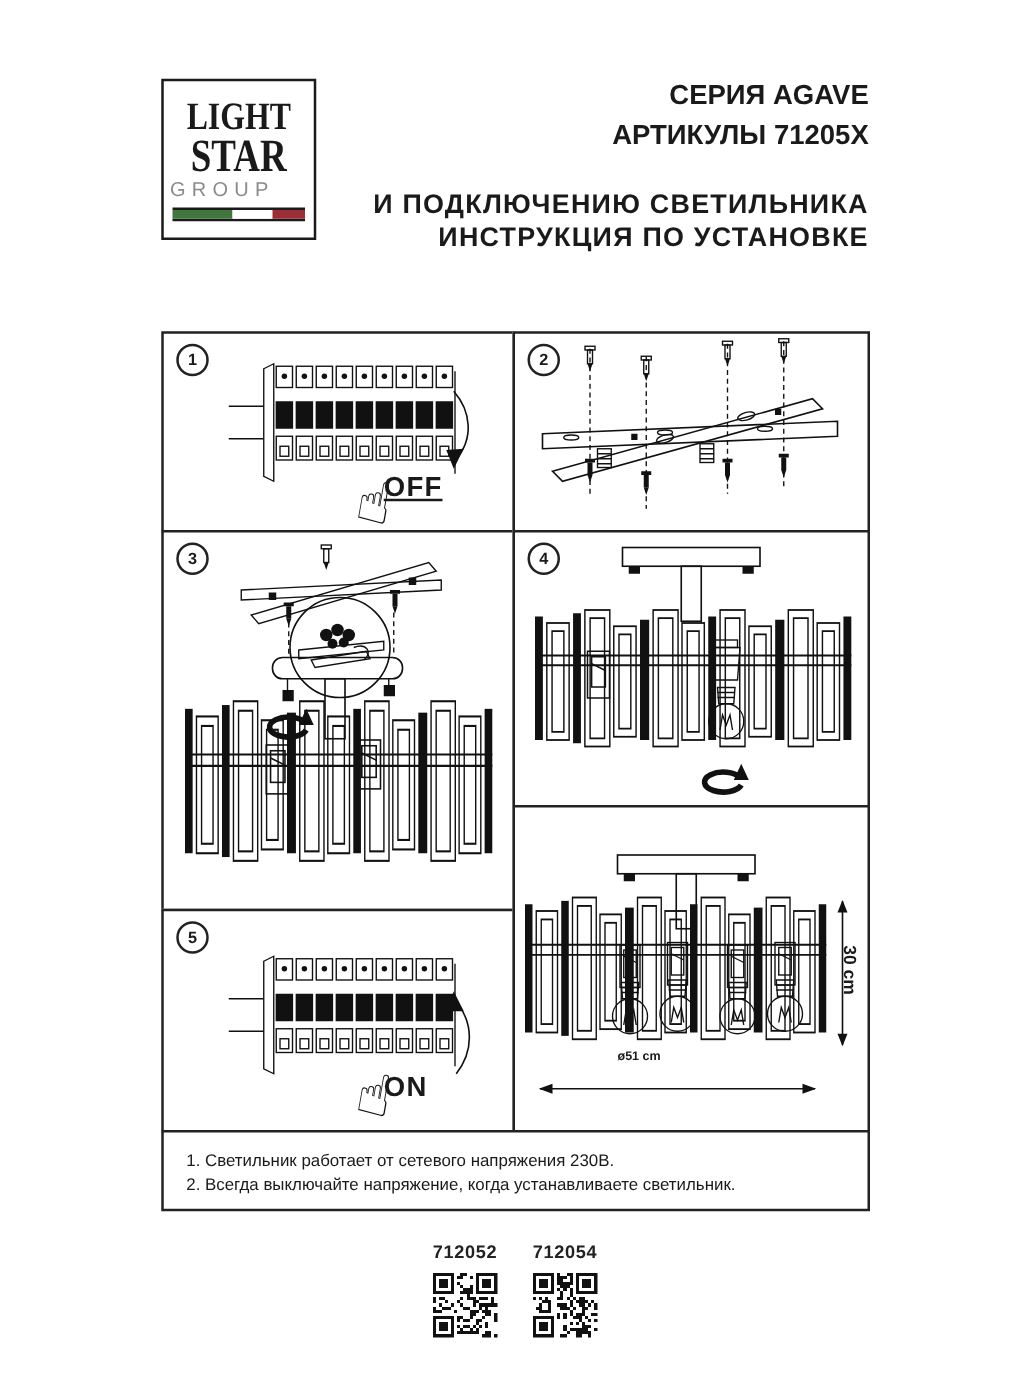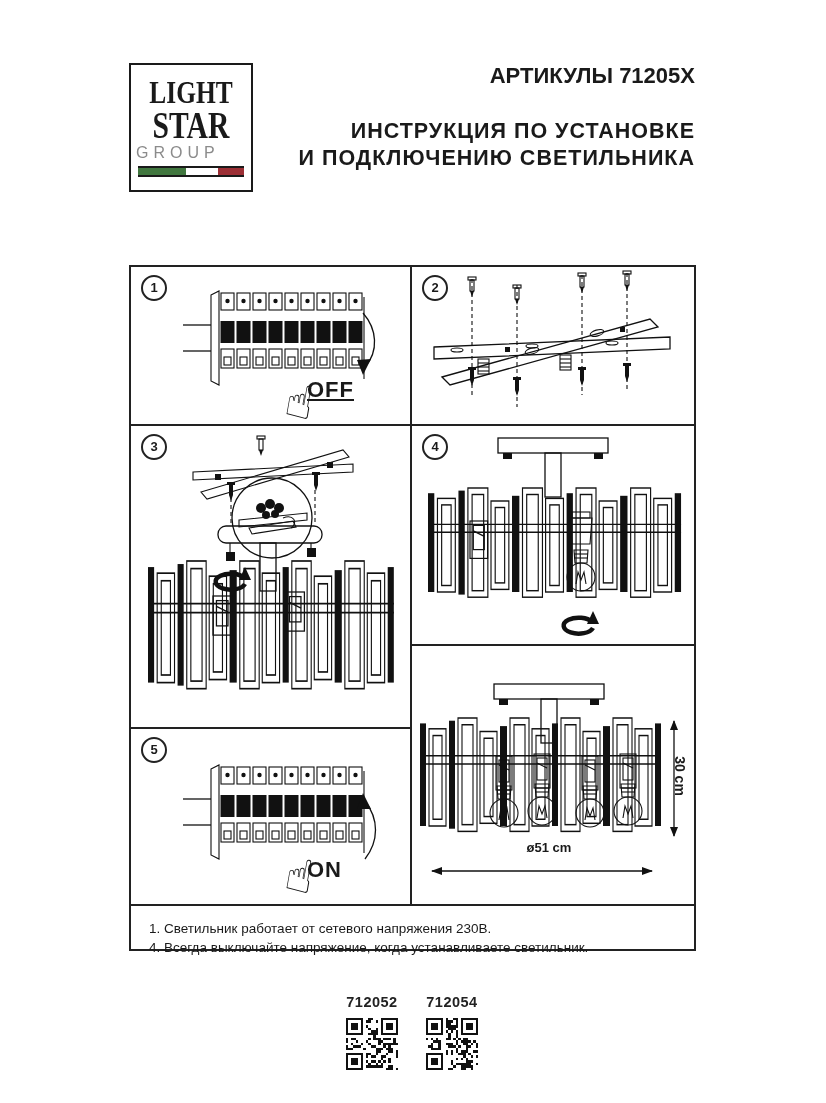--- a/index.html
+++ b/index.html
@@ -19,31 +19,31 @@
   .hdr-title{margin-top:26px;font-size:21.5px;letter-spacing:1px;line-height:1.26;}
 
   
   .panel{position:absolute;border:2px solid #222;box-sizing:border-box;background:#fff;}
   .p1{left:129px;top:265px;width:283px;height:161px;}
   .p2{left:410px;top:265px;width:286px;height:161px;}
   .p3{left:129px;top:424px;width:283px;height:305px;}
   .p4{left:410px;top:424px;width:286px;height:222px;}
   .p5{left:129px;top:727px;width:283px;height:179px;}
   .p6{left:410px;top:644px;width:286px;height:262px;}
-  .pnotes{left:129px;top:904px;width:567px;height:47px;}
+  .pnotes{left:129px;top:904px;width:567px;height:65px;}
 
   .num{position:absolute;left:10px;top:8px;width:22px;height:22px;border:2px solid #222;border-radius:50%;text-align:center;line-height:22px;font-size:13px;font-weight:bold;background:#fff;z-index:2;}
   .panel svg.diagram{position:absolute;left:0;top:0;}
 
   .cap{position:absolute;font-size:22px;font-weight:bold;letter-spacing:1px;}
   .cap-off{left:176px;top:110px;text-decoration:underline;}
   .cap-on{left:176px;top:128px;}
 
   .dim-h{position:absolute;left:246px;top:122px;width:44px;text-align:center;font-size:14px;font-weight:bold;transform:rotate(90deg);}
-  .dim-d{position:absolute;left:82px;top:194px;width:110px;text-align:center;font-size:13px;font-weight:bold;}
+  .dim-d{position:absolute;left:82px;top:194px;width:110px;text-align:left;font-size:10px;font-weight:bold;}
 
   .notes-text{padding:14px 10px 0 18px;font-size:13.5px;line-height:1.4;}
 
   
   .footer{position:absolute;left:0;top:994px;width:824px;display:flex;justify-content:center;gap:26px;}
   .code-col{width:54px;text-align:center;}
   .code-label{font-size:14.5px;font-weight:bold;letter-spacing:0.5px;color:#222;}
   .code-col svg.qr{margin-top:8px;width:52px;height:52px;shape-rendering:crispEdges;}
 
   
@@ -152,24 +152,25 @@
   <div class="logo-word2">STAR</div>
   <div class="logo-word3">GROUP</div>
   <div class="logo-flag">
     <div class="fg" style="background:#41773f"></div>
       <div class="fw" style="background:#fff"></div>
       <div class="fr" style="background:#9c2f35"></div>
   </div>
 </div>
 
 <div class="header-text">
+  <div class="hdr-series">СЕРИЯ AGAVE</div>
   <div class="hdr-articles">АРТИКУЛЫ 71205X</div>
   <div class="hdr-title">
+    <div>И ПОДКЛЮЧЕНИЮ СВЕТИЛЬНИКА</div>
     <div>ИНСТРУКЦИЯ ПО УСТАНОВКЕ</div>
-    <div>И ПОДКЛЮЧЕНИЮ СВЕТИЛЬНИКА</div>
   </div>
 </div>
 
 <div class="panel p1">
   <div class="num">1</div>
   <svg class="diagram" width="279" height="157" viewBox="0 0 279 157">
     <use href="#breaker" x="52" y="22"></use>
     <path d="M232,46 C246,62 248,84 234,100" class="ln"></path>
     <polygon points="240,92 232,108 226,93" class="fl"></polygon>
   </svg>
@@ -286,21 +287,21 @@
     <polygon points="30,221 19,225 30,229" class="fl"></polygon>
     <polygon points="230,221 241,225 230,229" class="fl"></polygon>
   </svg>
   <div class="dim-h">30 cm</div>
   <div class="dim-d">ø51 cm</div>
 </div>
 
 <div class="panel pnotes">
   <div class="notes-text">
     <div>1. Светильник работает от сетевого напряжения 230В.</div>
-    <div>4. Всегда выключайте напряжение, когда устанавливаете светильник.</div>
+    <div>2. Всегда выключайте напряжение, когда устанавливаете светильник.</div>
   </div>
 </div>
 
 <div class="footer">
   <div class="code-col">
     <div class="code-label">712052</div>
     <svg class="qr" viewBox="0 0 21 21">
         <rect x="9" y="0" width="1" height="1" fill="#111"></rect>
         <rect x="10" y="0" width="1" height="1" fill="#111"></rect>
         <rect x="8" y="1" width="1" height="1" fill="#111"></rect>

